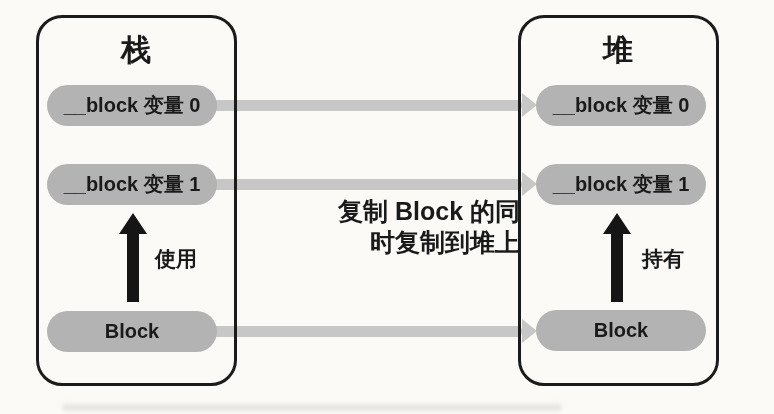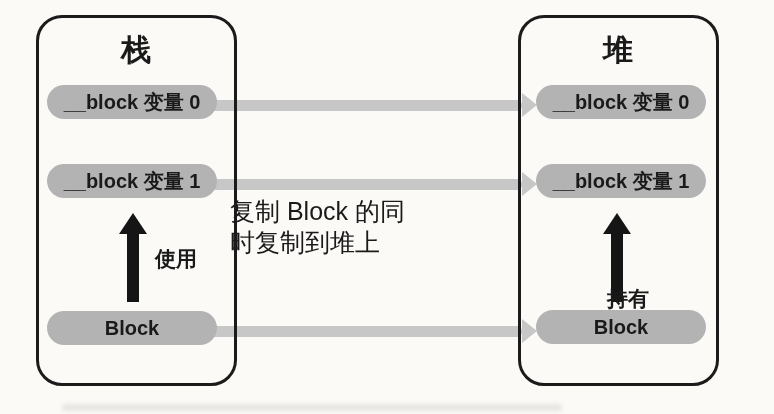--- a/index.html
+++ b/index.html
@@ -50,21 +50,21 @@
     font-size: 30px;
     font-weight: bold;
     letter-spacing: 1px;
   }
   .box-left  { left: 36px; }
   .box-right { left: 518px; }
 
   
   .pill {
     position: absolute;
-    height: 34px;
+    height: 41px;
     width: 170px;
     border-radius: 21px;
     background: var(--pill-bg, #b3b3b3);
     display: flex;
     align-items: center;
     justify-content: center;
     font-size: 20px;
     font-weight: 600;
     z-index: 3;
     white-space: nowrap;
@@ -96,23 +96,23 @@
     position: absolute;
     font-size: 21px;
     font-weight: 600;
     z-index: 4;
     white-space: nowrap;
   }
 
   .note {
     position: absolute;
     z-index: 4;
-    text-align: left;
+    text-align: right;
     font-size: 25px;
-    font-weight: normal;
+    font-weight: bold;
     line-height: 31px;
     white-space: nowrap;
   }
   .note-mid    { left: 230px; width: 290px; top: 196px; }
   .note-bottom { left: 230px; width: 290px; top: 346px; }
 
   
   .scan-artifact {
     position: absolute;
     left: 62px; top: 404px;
@@ -162,20 +162,20 @@
   <div class="varrow">
     <div class="vhead" style="left:119px; top:213px;"></div>
     <div class="vshaft" style="left:127px; top:232px;"></div>
   </div>
   <div class="side-label" style="left:155px; top:245px;">使用</div>
 
   <div class="varrow">
     <div class="vhead" style="left:603px; top:213px;"></div>
     <div class="vshaft" style="left:611px; top:232px;"></div>
   </div>
-  <div class="side-label" style="left:607px; top:245px;margin-top:40px;">持有</div>
+  <div class="side-label" style="left:642px; top:245px;">持有</div>
 
   <div class="note note-mid">
     <div>复制 Block 的同</div>
     <div>时复制到堆上</div>
   </div>
 
 </div>
 
 </body></html>

